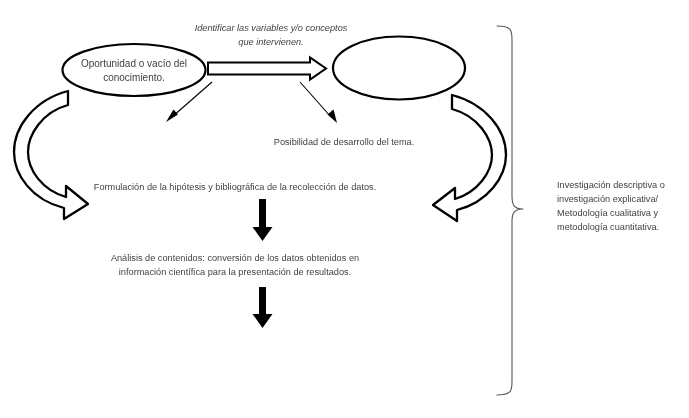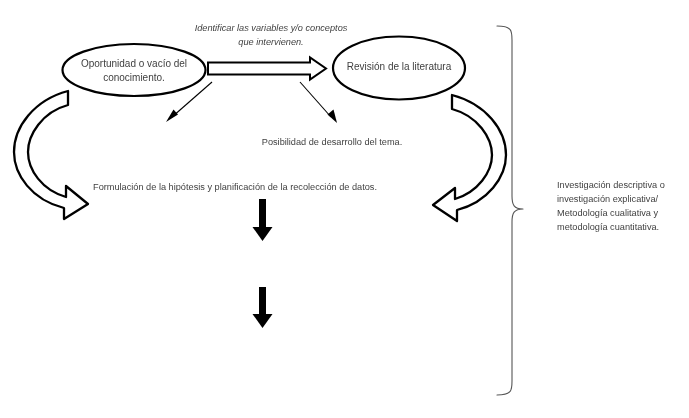--- a/index.html
+++ b/index.html
@@ -45,21 +45,21 @@
     line-height: 14px;
     color: #3f3f3f;
     text-align: center;
   }
 
   
   #label-identificar { left: 191px; top: 21px;  width: 160px; font-style: italic; }
   #label-ellipse-left  { left: 68px;  top: 57px;  width: 132px; }
   #label-ellipse-right { left: 340px; top: 60px;  width: 118px; }
   #label-emotividad  { left: 28px;  top: 135px; width: 180px; }
-  #label-posibilidad { left: 256px; top: 135px; width: 152px; text-align: center; }
+  #label-posibilidad { left: 268px; top: 135px; width: 152px; text-align: center; }
   #label-formulacion { left: 60px;  top: 180px; width: 350px; }
   #label-analisis    { left: 90px;  top: 251px; width: 290px; }
   #label-realizacion { left: 50px;  top: 335px; width: 370px; }
   #label-brace-note  { left: 557px; top: 178px; width: 126px; }
 </style>
 </head>
 <body>
 
 <div id="diagram-root">
 
@@ -128,24 +128,24 @@
                L 512 381
                C 512 390, 512 395, 497 395" fill="none" stroke="#555555" stroke-width="1.1" stroke-linecap="round" stroke-linejoin="round"></path>
     </g>
 
   </svg>
 
   <div class="txt" id="label-identificar">Identificar las variables y/o conceptos que intervienen.</div>
 
   <div class="node-label" id="label-ellipse-left">Oportunidad o vacío del conocimiento.</div>
 
-  <div class="node-label" id="label-ellipse-right">Revisión de la literatura</div>
 
 
   <div class="txt" id="label-posibilidad">Posibilidad de desarrollo del tema.</div>
 
-  <div class="txt" id="label-formulacion">Formulación de la hipótesis y planificación de la recolección de datos.</div>
+  <div class="txt" id="label-formulacion">Formulación de la hipótesis y bibliográfica de la recolección de datos.</div>
 
+  <div class="txt" id="label-analisis">Análisis de contenidos: conversión de los datos obtenidos en información científica para la presentación de resultados.</div>
 
 
   <div class="txt txt-left" id="label-brace-note">Investigación descriptiva o investigación explicativa/ Metodología cualitativa y metodología cuantitativa.</div>
 
 </div>
 
 </body></html>

